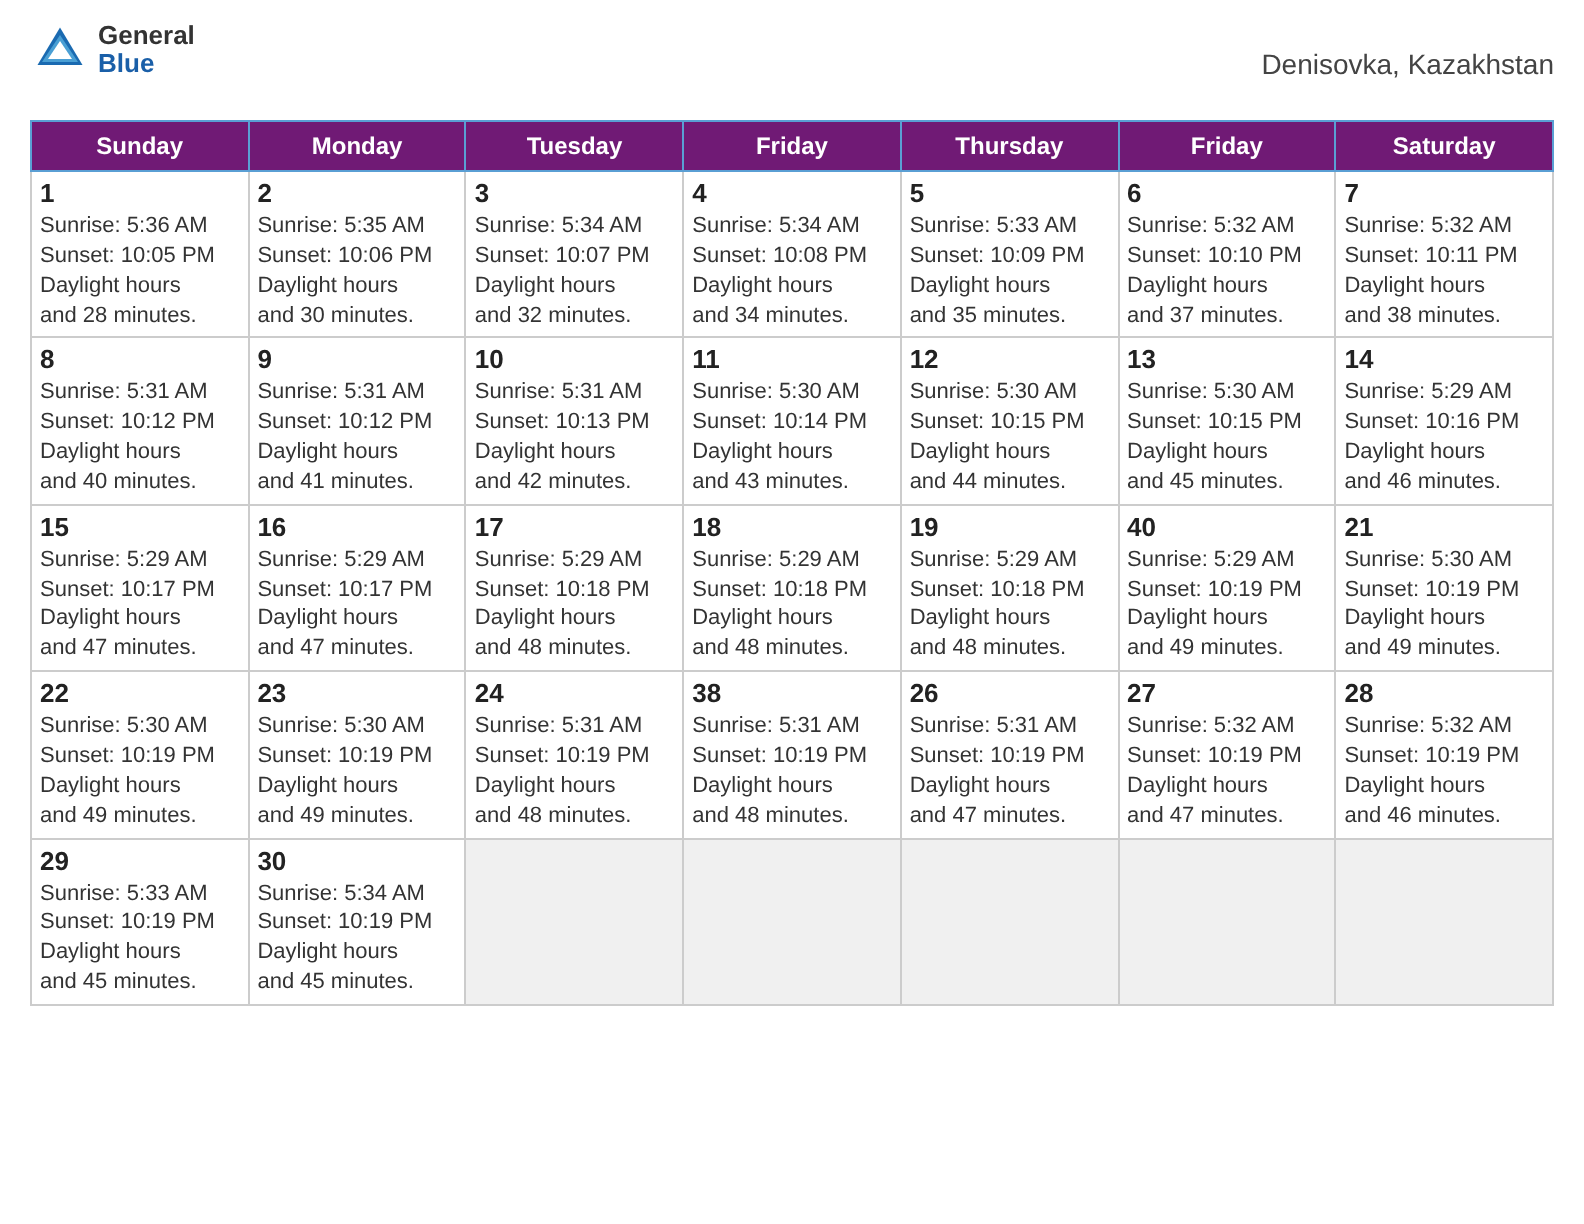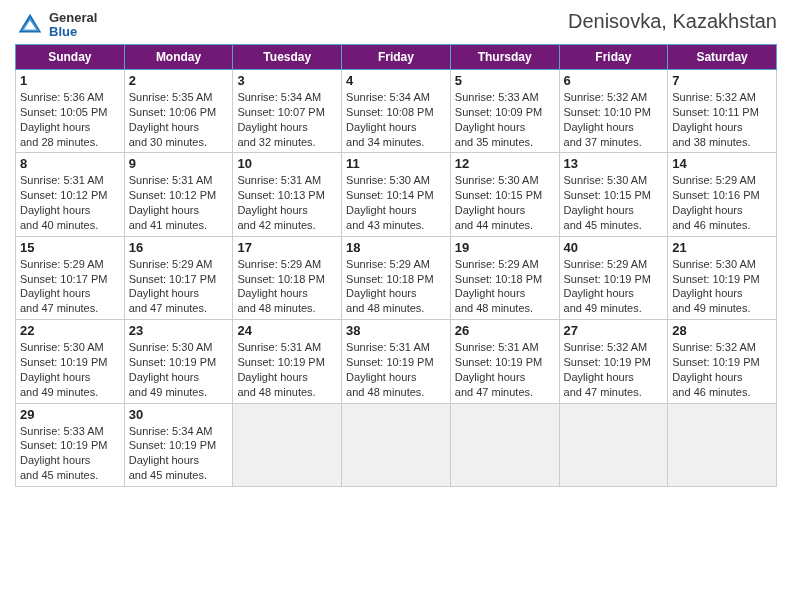--- a/index.html
+++ b/index.html
@@ -12,22 +12,22 @@
     }
     .page {
       width: 792px;
       height: 612px;
       background: #fff;
       padding: 10px 15px;
     }
     .header {
       display: flex;
       justify-content: space-between;
-      align-items: flex-start;
-      margin-bottom: 4px;
+      align-items: flex-end;
+      margin-bottom: 20px;
       gap: 47px;
     }
     .logo {
       display: flex;
       align-items: center;
       gap: 4px;
     }
     .logo-text {
       display: flex;
       flex-direction: column;
@@ -43,21 +43,21 @@
     }
     .title-block {
       text-align: right;
     }
     .month-title {
       font-size: 28px;
       font-weight: bold;
       color: #1a3a5c;
     }
     .location {
-      font-size: 20px;
+      font-size: 14px;
       color: #444;
     }
     .calendar {
       width: 100%;
       border-collapse: collapse;
       table-layout: fixed;
     }
     .calendar th {
       background-color: #701a75;
       color: #fff;

